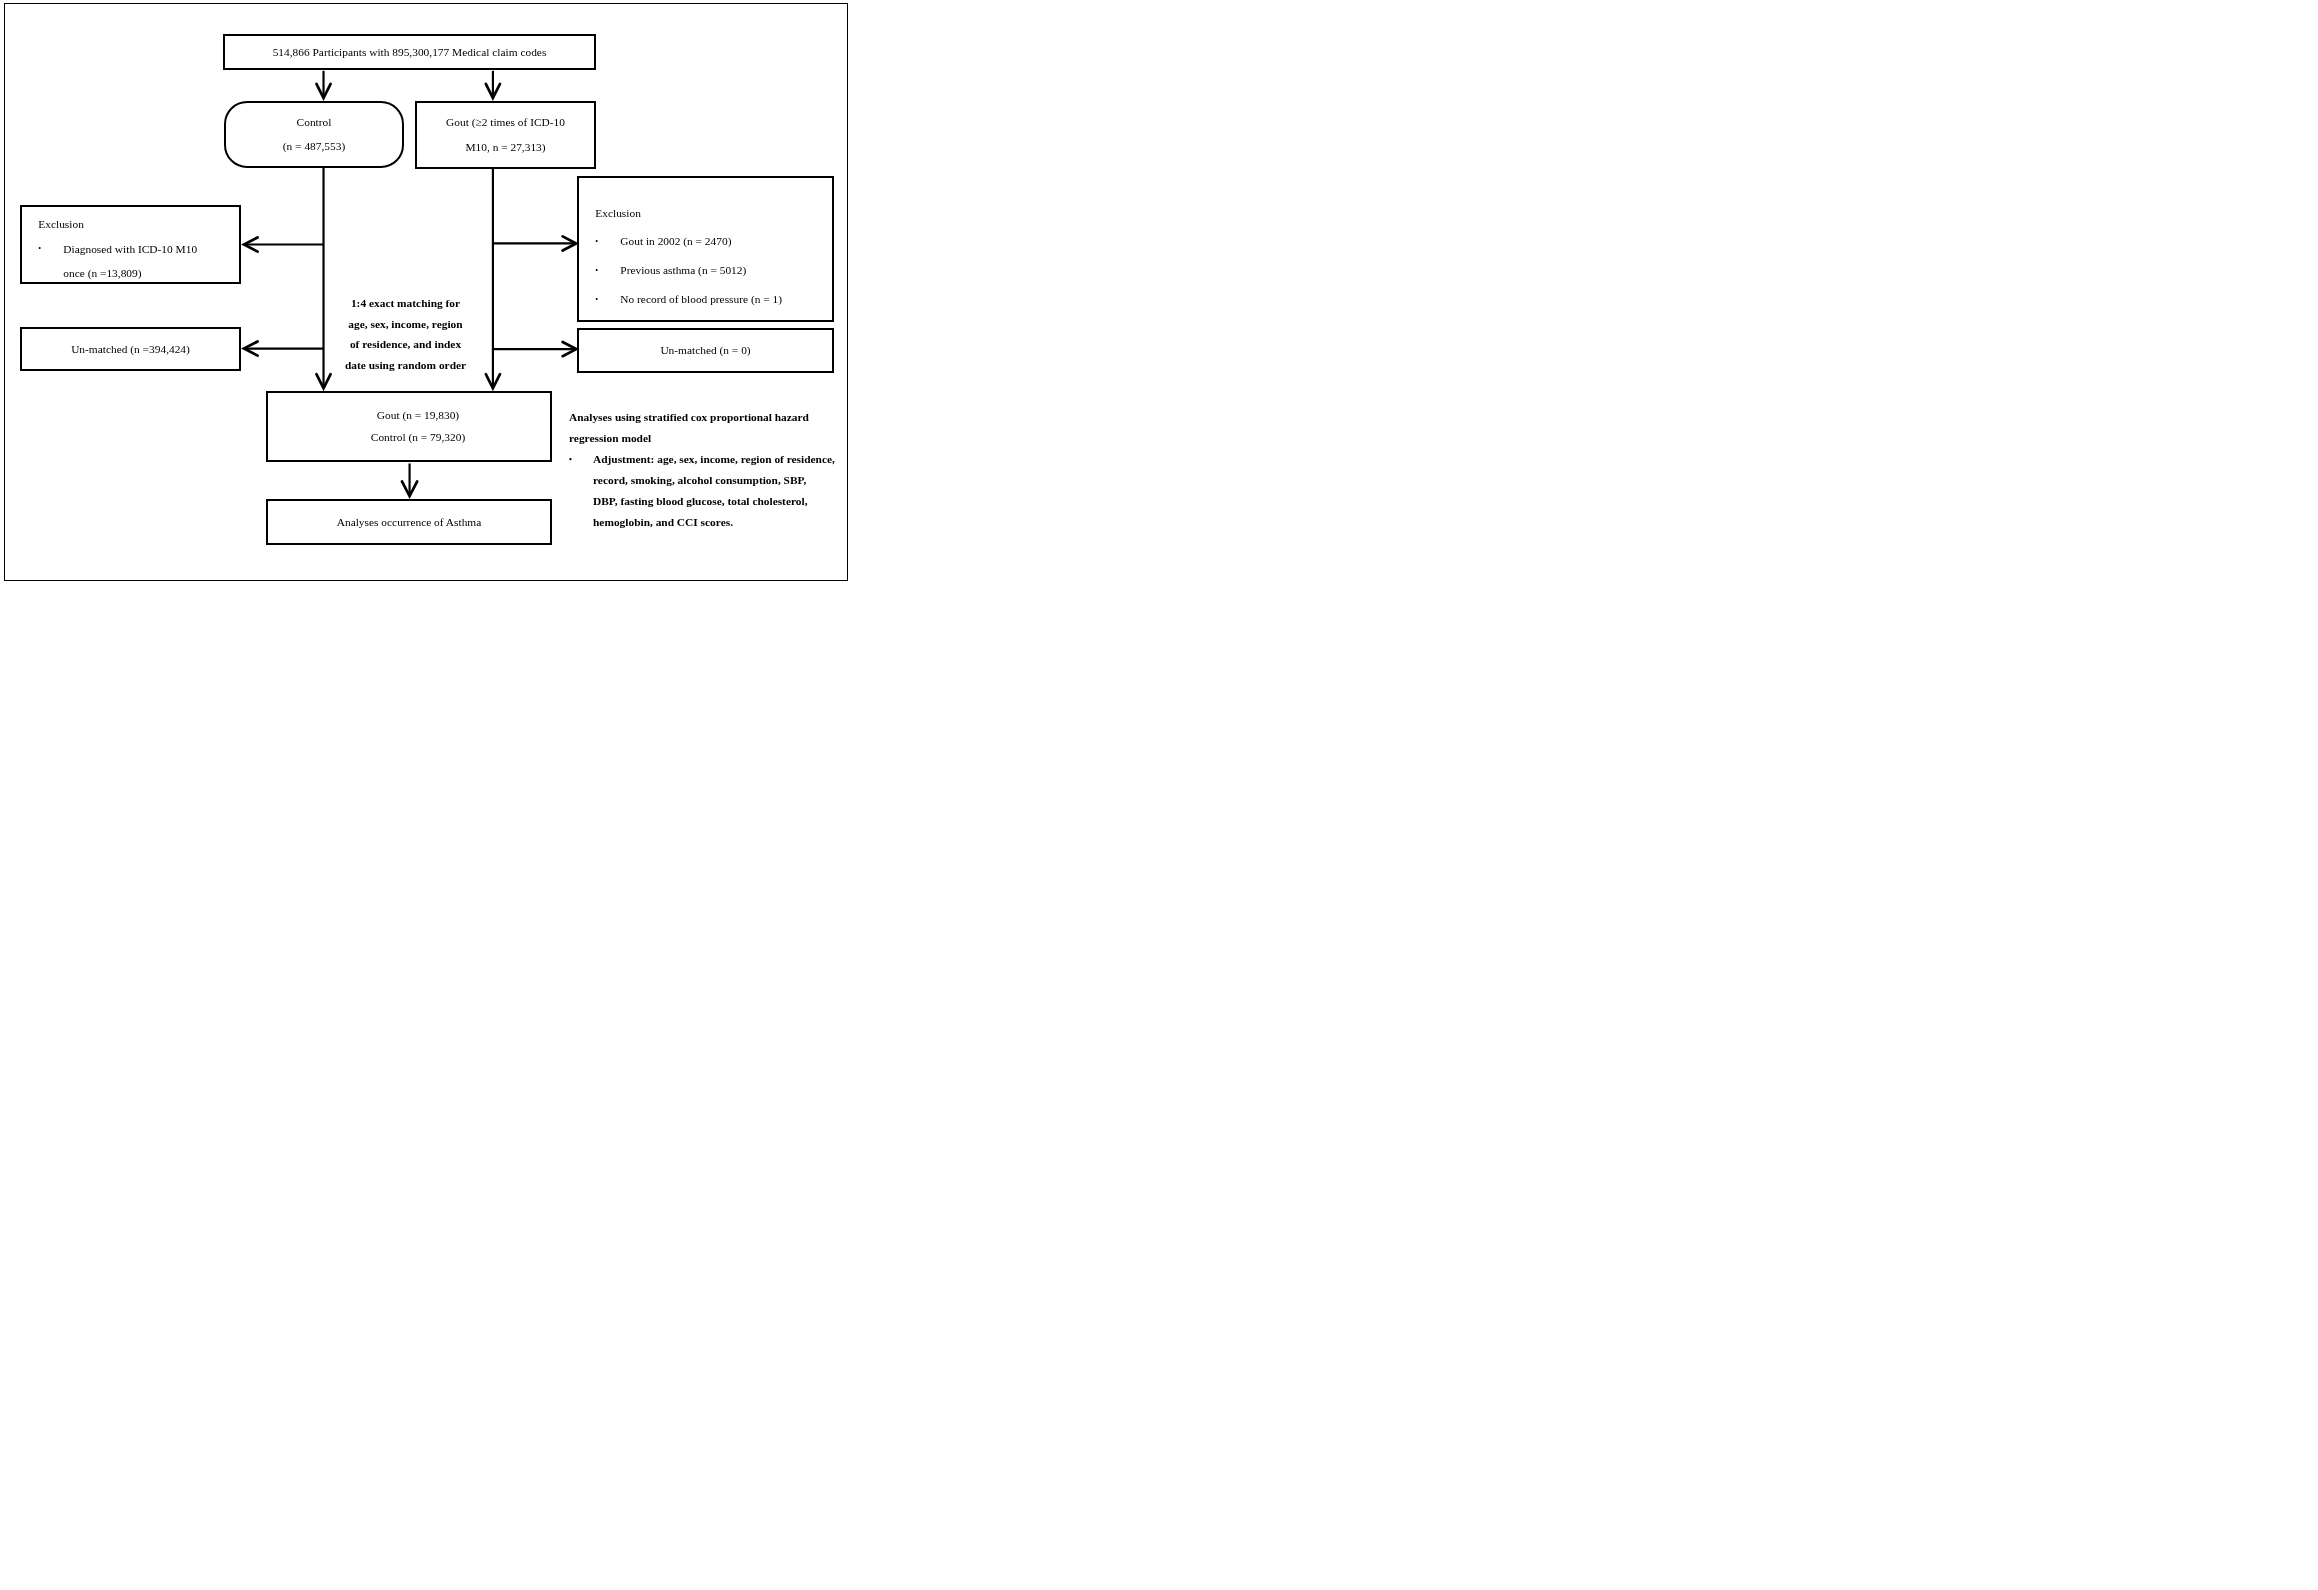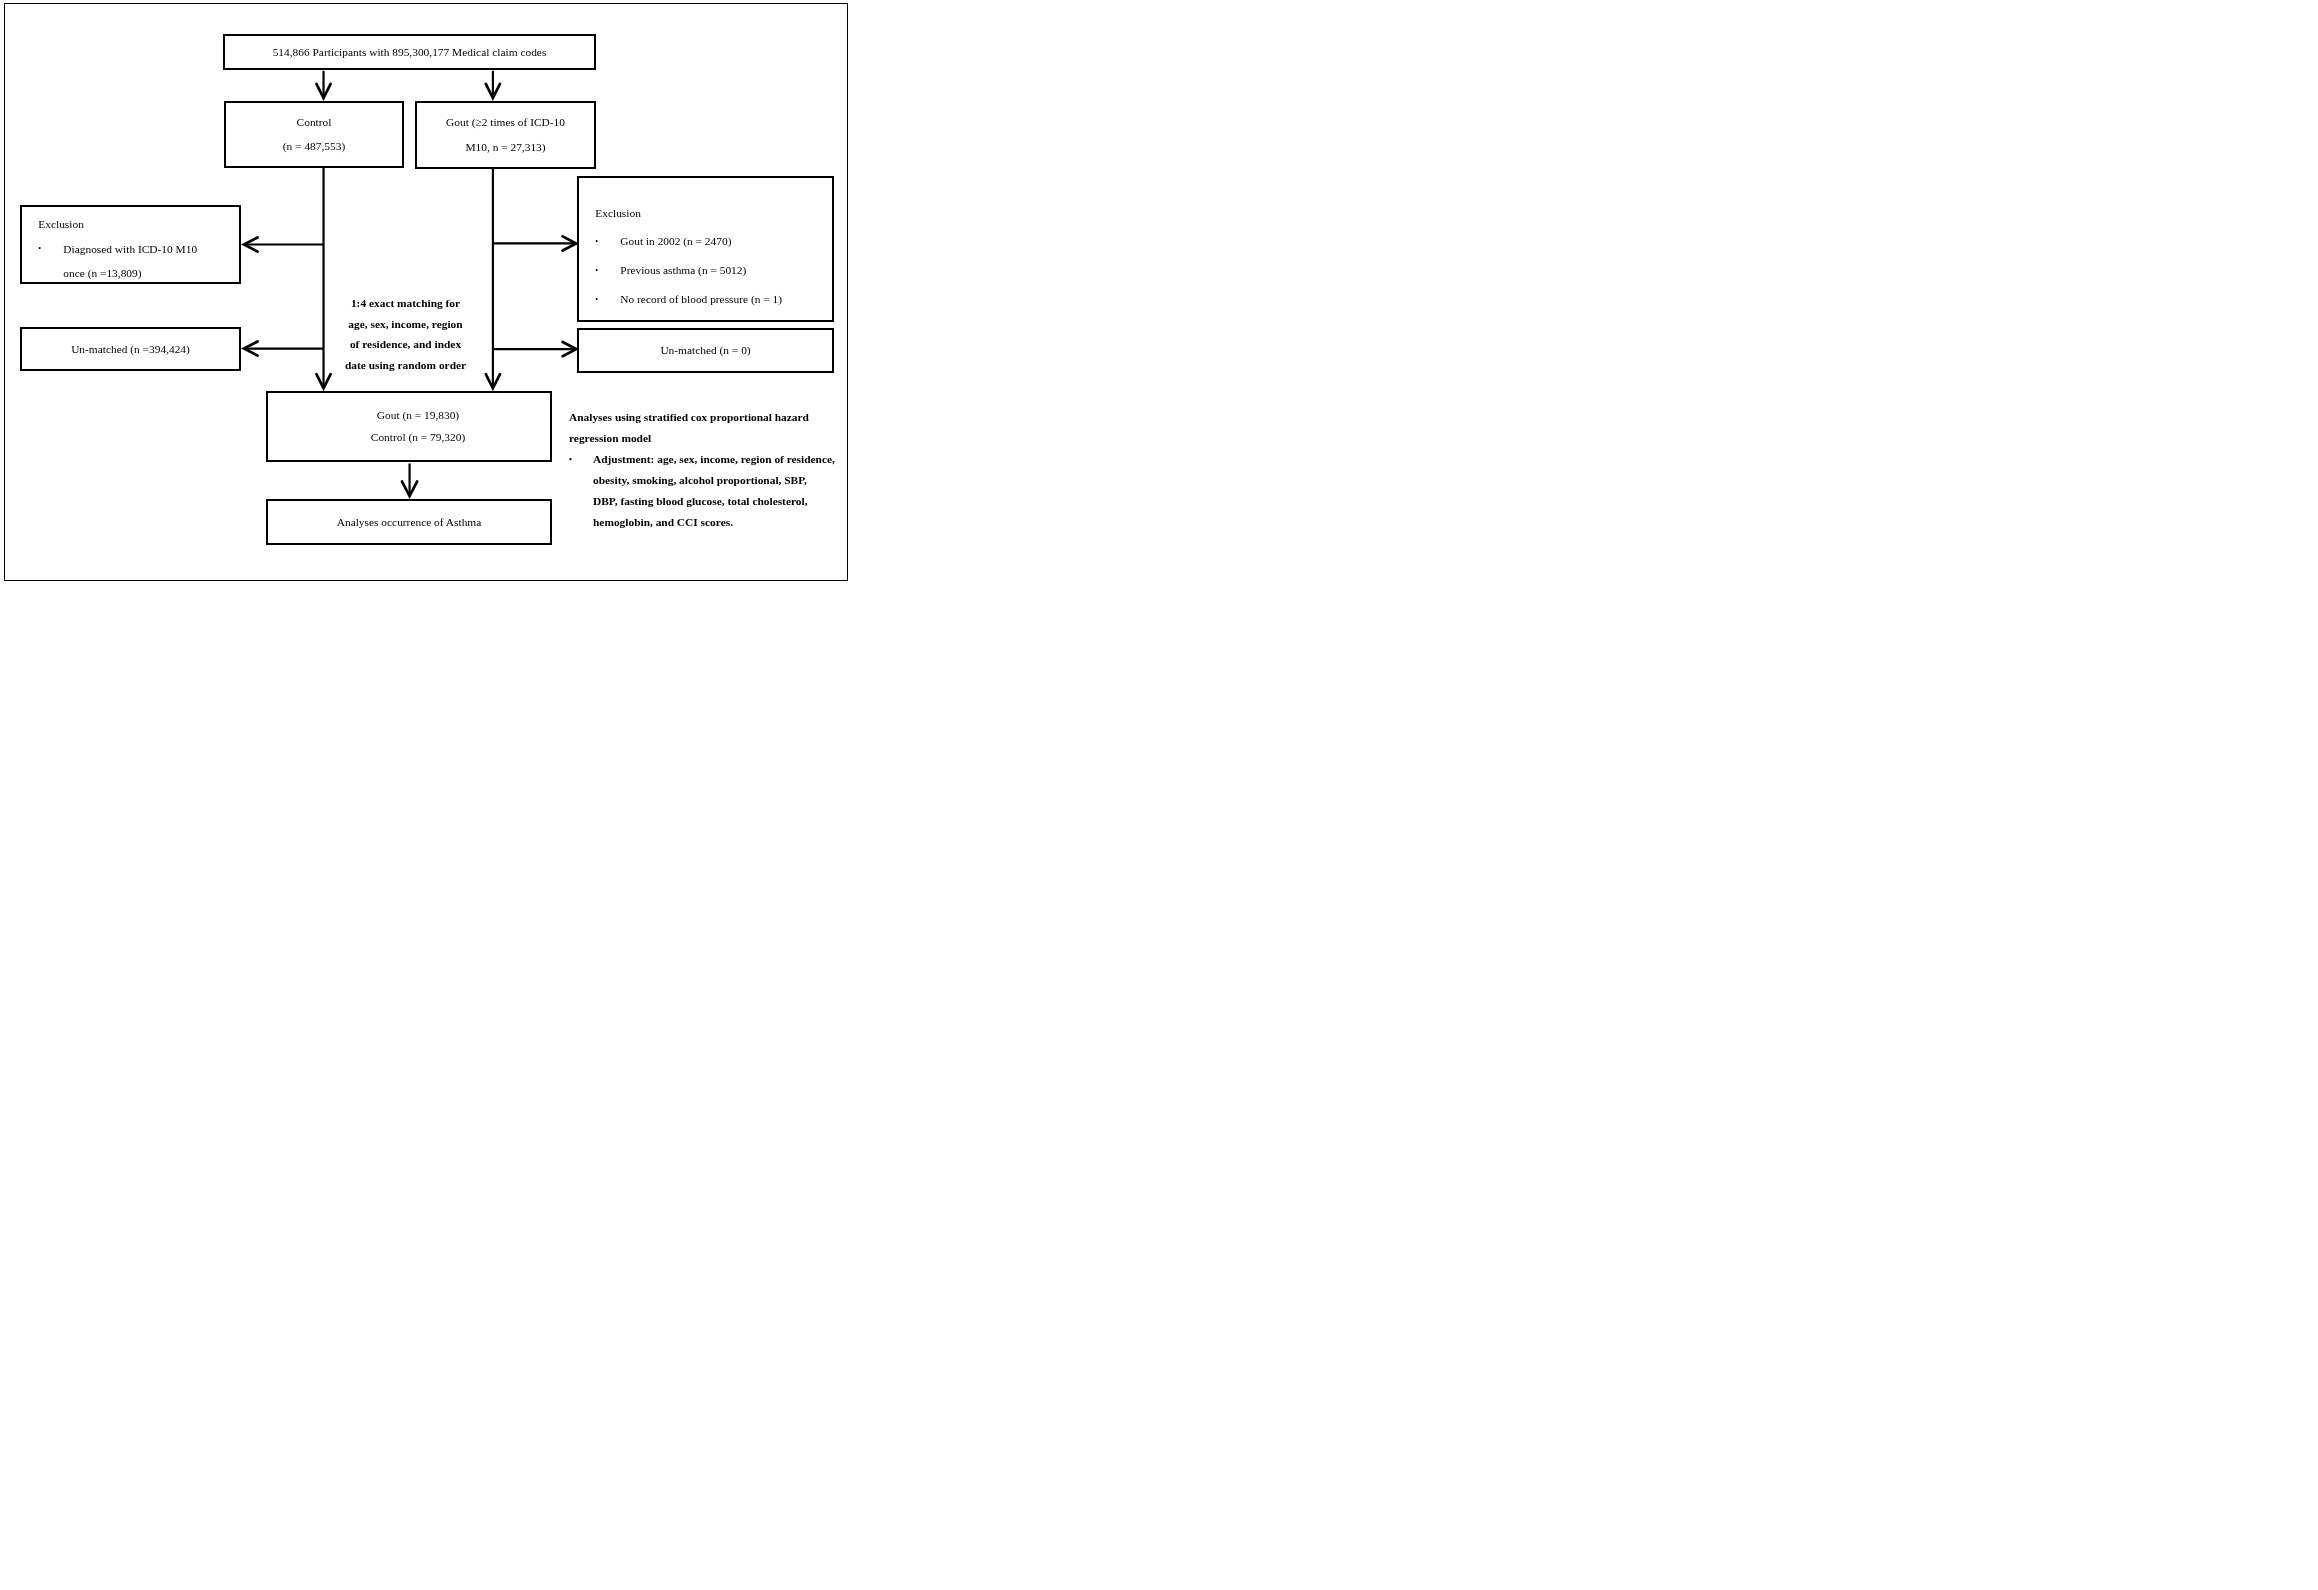--- a/index.html
+++ b/index.html
@@ -36,21 +36,21 @@
     border: 2.2px solid #000000;
     background: #ffffff;
     display: flex;
     flex-direction: column;
     align-items: center;
     justify-content: center;
     text-align: center;
     line-height: 14.7px;
   }
   .box-top      { left: 223px; top: 34px;  width: 373px; height: 36px;  }
-  .box-control  { left: 224px; top: 101px; width: 180px; height: 67px; gap: 9.8px; }
+  .box-control  { left: 224px; top: 101px; width: 180px; height: 67px; gap: 9.8px; border-radius: 23px; }
   .box-gout     { left: 415px; top: 101px; width: 181px; height: 68px; gap: 9.8px; }
   .box-excl-l   { left: 20px;  top: 205px; width: 221px; height: 79px;
                   align-items: flex-start; justify-content: flex-start;
                   text-align: left; padding: 5.4px 4.4px 0 16.3px; line-height: 24.5px; }
   .box-excl-r   { left: 577px; top: 176px; width: 257px; height: 146px;
                   align-items: flex-start; justify-content: flex-start;
                   text-align: left; padding: 22px 4.4px 0 16.3px; line-height: 27px; }
   .box-unm-l    { left: 20px;  top: 327px; width: 221px; height: 44px; }
   .box-unm-r    { left: 577px; top: 328px; width: 257px; height: 45px; }
   .box-matched  { left: 266px; top: 391px; width: 286px; height: 71px; gap: 7.6px; padding-left: 18px; }
@@ -182,21 +182,21 @@
     <div>Control (n = 79,320)</div>
   </div>
 
   <div class="note note-analysis">
     <div>Analyses using stratified cox proportional hazard</div>
     <div>regression model</div>
     <div class="bullet-row">
       <span class="bullet-glyph">•</span>
       <span class="bullet-body">
         <div>Adjustment: age, sex, income, region of residence,</div>
-        <div>obesity, smoking, alcohol proportional, SBP,</div>
+        <div>record, smoking, alcohol consumption, SBP,</div>
         <div>DBP, fasting blood glucose, total cholesterol,</div>
         <div>hemoglobin, and CCI scores.</div>
       </span>
     </div>
   </div>
 
   <div class="box box-outcome">
     <div>Analyses occurrence of Asthma</div>
   </div>
 

